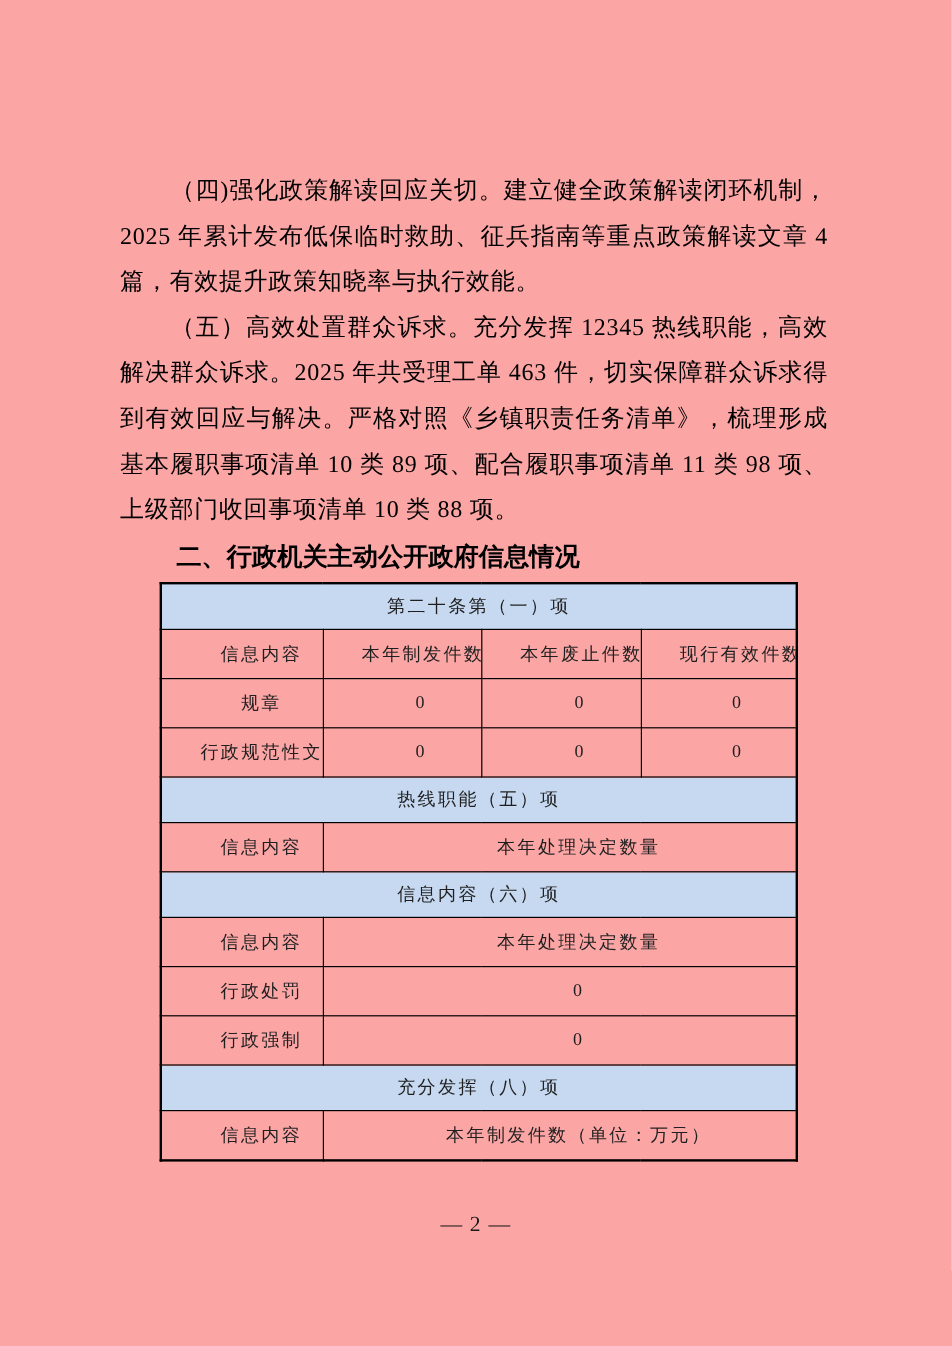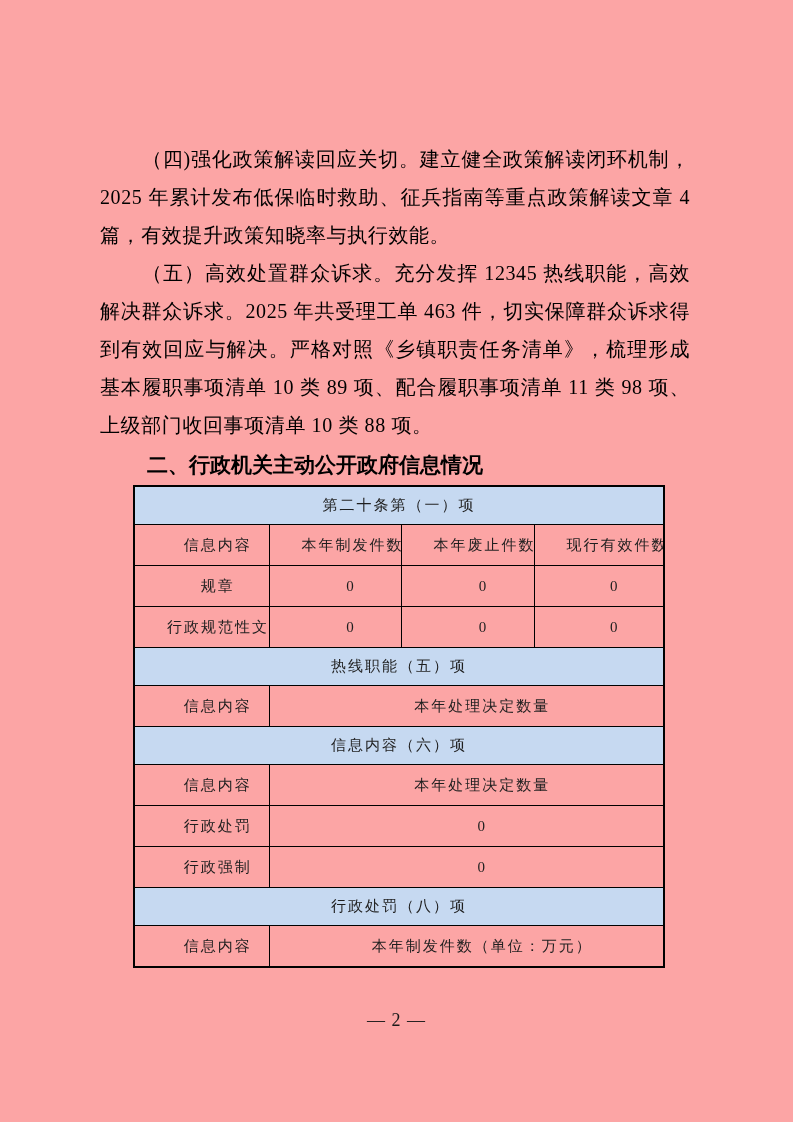--- a/index.html
+++ b/index.html
@@ -151,21 +151,21 @@
         <tr class="rowh">
           <td class="label">行政处罚</td>
           <td colspan="3" class="value">0</td>
         </tr>
         <tr class="rowh">
           <td class="label">行政强制</td>
           <td colspan="3" class="value">0</td>
         </tr>
 
         <tr class="band">
-          <td colspan="4">行政处罚（八）项</td>
+          <td colspan="4">充分发挥（八）项</td>
         </tr>
         <tr class="rowh">
           <td>信息内容</td>
           <td colspan="3">本年制发件数（单位：万元）</td>
         </tr>
       </tbody>
     </table>
 
   </div>
 

